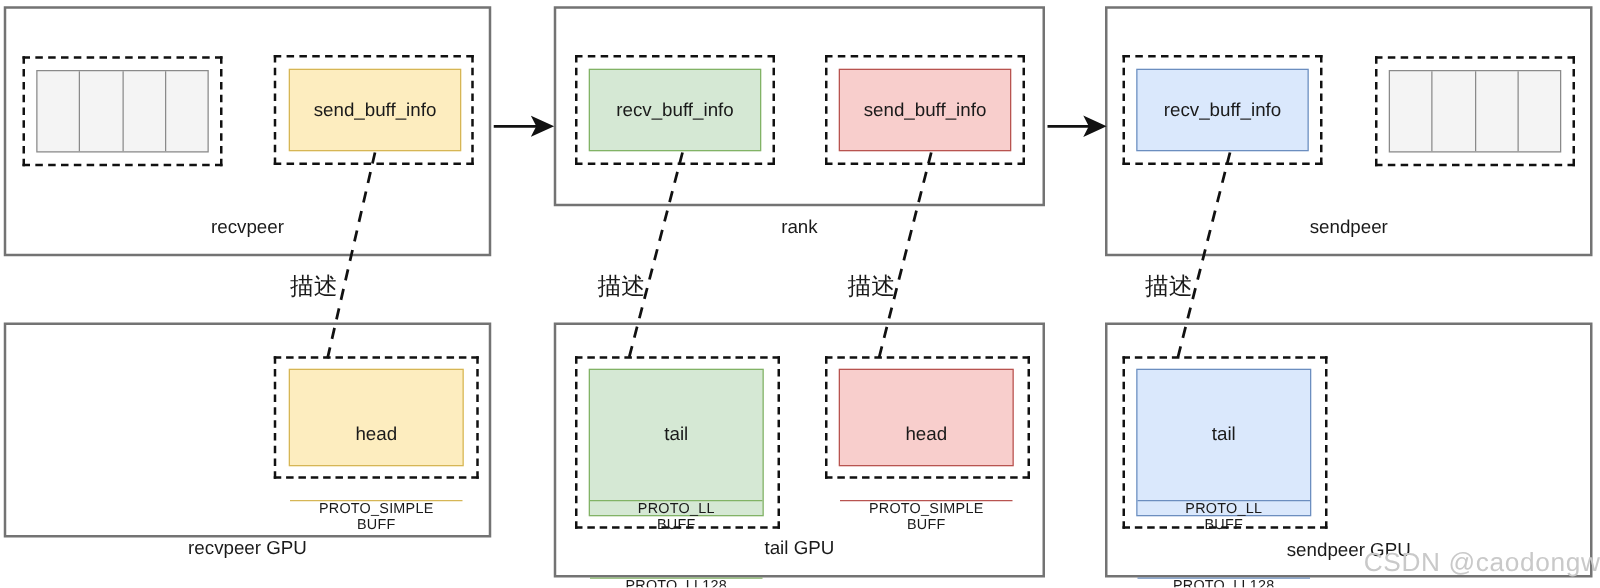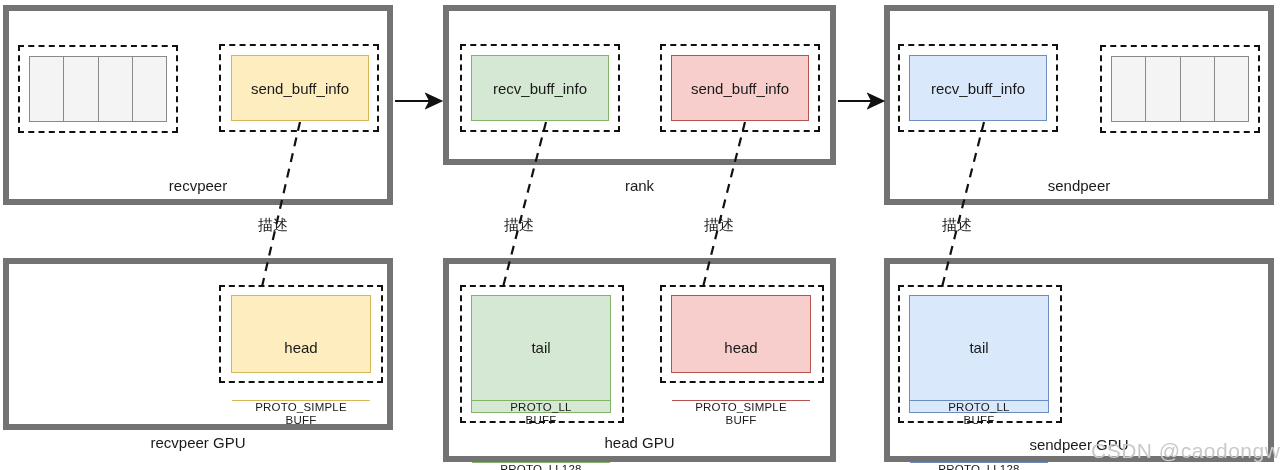--- a/index.html
+++ b/index.html
@@ -12,21 +12,21 @@
   }
   #canvas {
     position: relative;
     width: 1280px;
     height: 470px;
     background: #ffffff;
     overflow: hidden;
   }
   .panel {
     position: absolute;
-    border: 6px solid #737373;
+    border: 2px solid #737373;
     background: #ffffff;
     box-sizing: border-box;
   }
   .panel-label {
     position: absolute;
     left: 0;
     right: 0;
     text-align: center;
     font-size: 15px;
     color: #1a1a1a;
@@ -91,24 +91,24 @@
   }
   .grid-cells .gc {
     flex: 1 1 0;
     box-sizing: border-box;
   }
   .grid-cells .gc + .gc {
     border-left: 1px solid #8a8a8a;
   }
   .conn-label {
     position: absolute;
-    font-size: 15px;
-    color: #1a1a1a;
-    white-space: nowrap;
-    text-align: right;
+    font-size: 19px;
+    color: #1a1a1a;
+    white-space: nowrap;
+    text-align: left;
   }
   svg.overlay {
     position: absolute;
     left: 0;
     top: 0;
     width: 1280px;
     height: 470px;
     pointer-events: none;
   }
   .watermark {
@@ -181,21 +181,21 @@
     <div class="cell" style="border-top-color:#d6b656; height:34px; flex:0 0 34px;">
       <span class="title">head</span>
     </div>
     <div class="cell" style="border-top-color:#d6b656;">
       <span class="sub">PROTO_SIMPLE</span>
       <span class="sub">BUFF</span>
     </div>
   </div>
 
   <div class="panel" style="left:443px; top:258px; width:393px; height:204px;">
-    <div class="panel-label" style="top:170px;">head GPU</div>
+    <div class="panel-label" style="top:170px;">tail GPU</div>
   </div>
 
   <div class="dash-wrap" style="left:460px; top:285px; width:164px; height:138px;"></div>
   <div class="stack" style="left:471px; top:295px; width:140px; height:118px; border-color:#82b366; background:#d5e8d4;">
     <div class="cell" style="border-top-color:#82b366; height:34px; flex:0 0 34px;">
       <span class="title">tail</span>
     </div>
     <div class="cell" style="border-top-color:#82b366;">
       <span class="sub">PROTO_LL</span>
       <span class="sub">BUFF</span>

